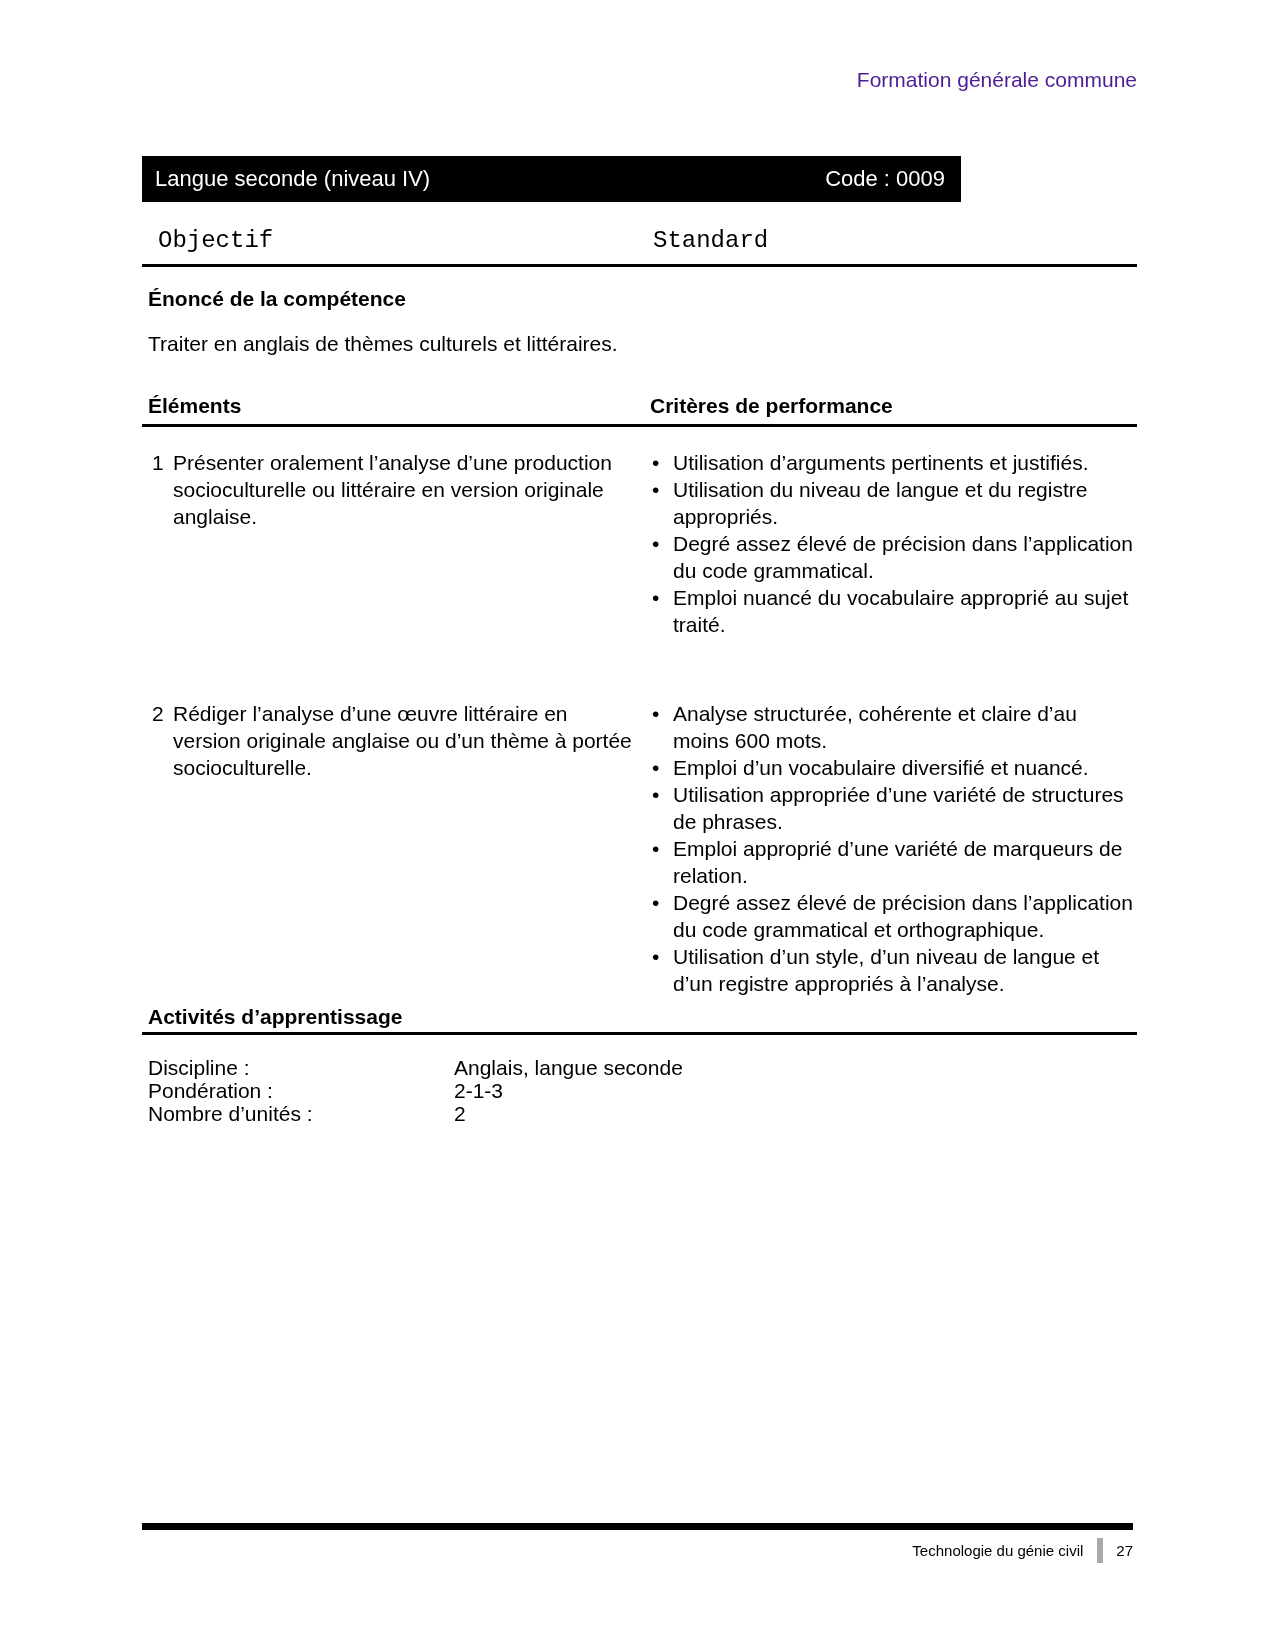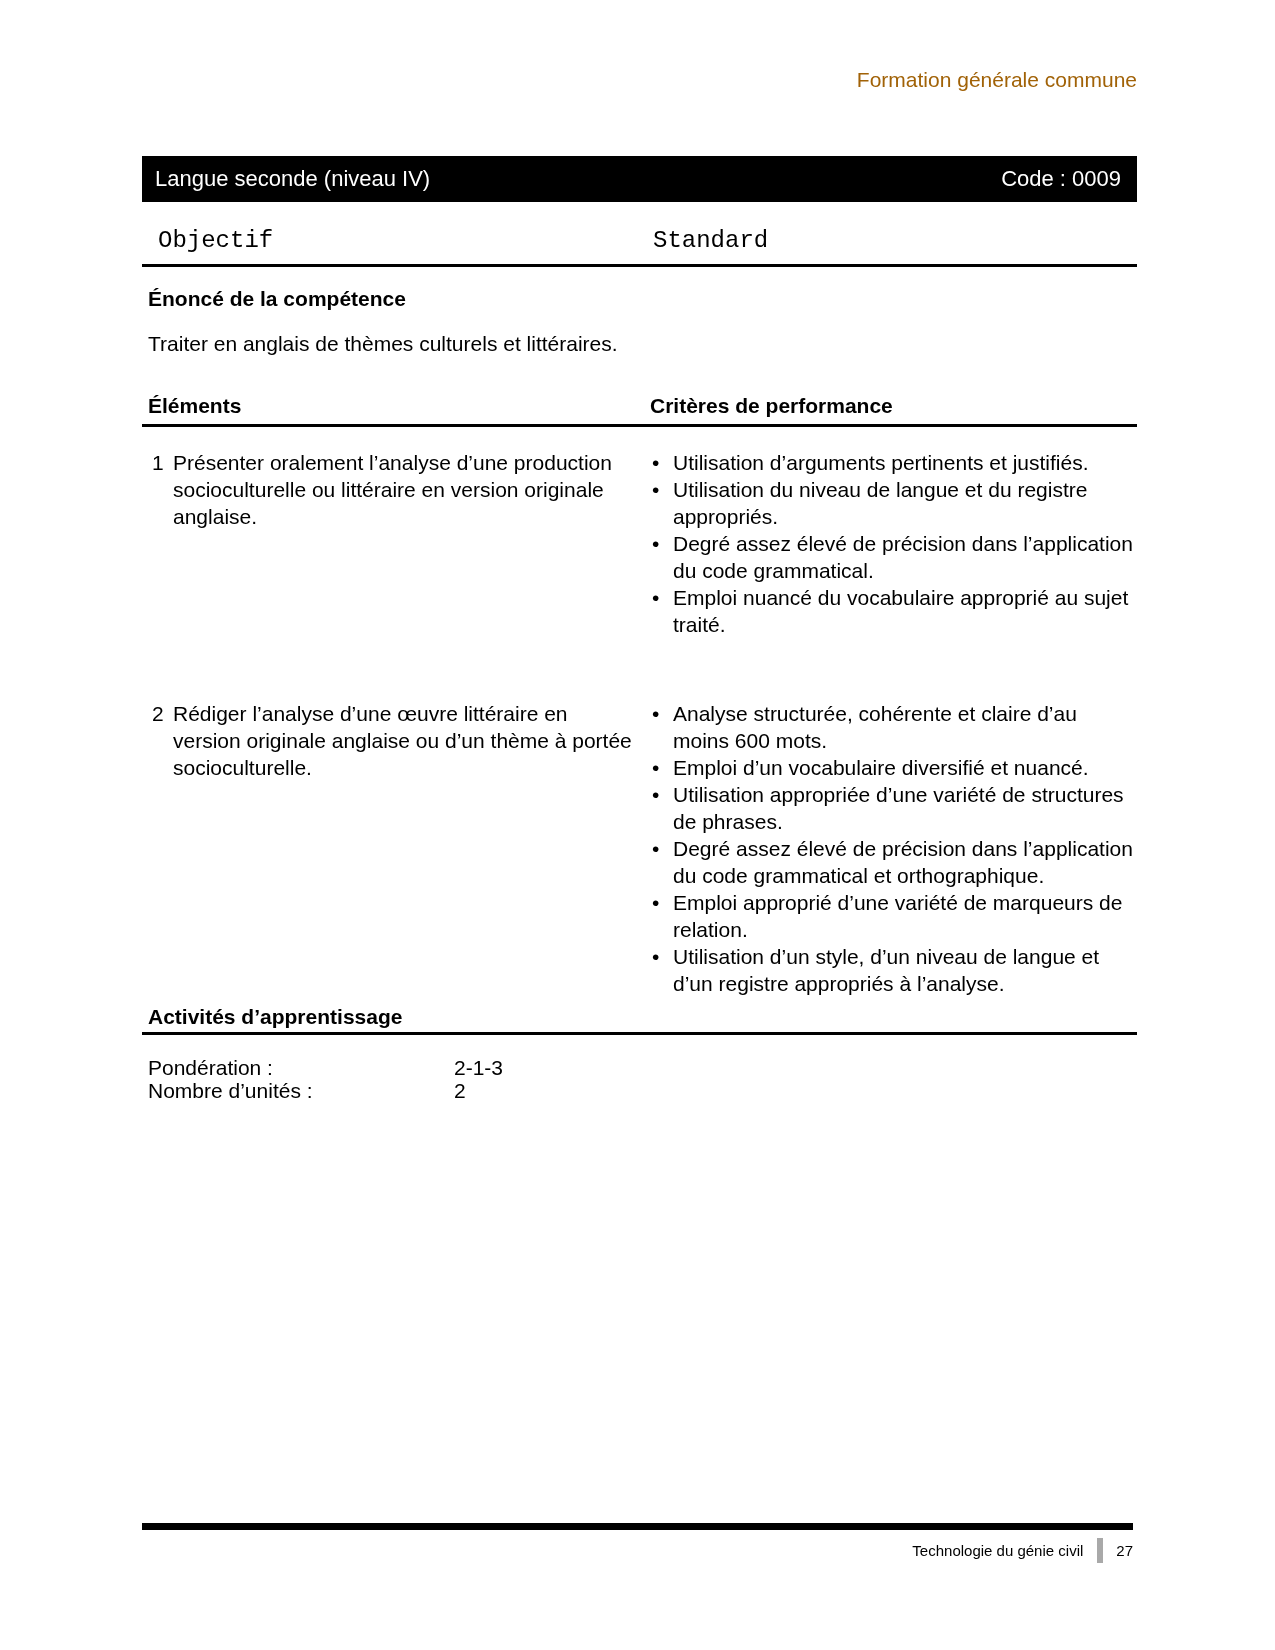--- a/index.html
+++ b/index.html
@@ -14,28 +14,28 @@
     color: #000000;
     overflow: hidden;
     margin: 0 auto;
   }
   .header-meta {
     position: absolute;
     top: 68px;
     left: 142px;
     width: 995px;
     text-align: right;
-    color: #a16207;
+    color: #4c1d95;
     font-size: 21px;
   }
   .title-bar {
     position: absolute;
     top: 156px;
     left: 142px;
-    width: 995px;
+    width: 819px;
     height: 46px;
     background: #000000;
     color: #ffffff;
     font-size: 22px;
     display: flex;
     align-items: center;
     justify-content: space-between;
     padding: 0 16px 0 13px;
   }
   .obj-row {
@@ -141,29 +141,33 @@
     <li>Degré assez élevé de précision dans l’application du code grammatical.</li>
     <li>Emploi nuancé du vocabulaire approprié au sujet traité.</li>
   </ul>
 
   <div class="item-number item2">2</div>
   <div class="item-text item2">Rédiger l’analyse d’une œuvre littéraire en version originale anglaise ou d’un thème à portée socioculturelle.</div>
   <ul class="criteria item2">
     <li>Analyse structurée, cohérente et claire d’au moins 600 mots.</li>
     <li>Emploi d’un vocabulaire diversifié et nuancé.</li>
     <li>Utilisation appropriée d’une variété de structures de phrases.</li>
+    <li>Emploi approprié d’une variété de marqueurs de relation.</li>
     <li>Degré assez élevé de précision dans l’application du code grammatical et orthographique.</li>
-    <li>Emploi approprié d’une variété de marqueurs de relation.</li>
     <li>Utilisation d’un style, d’un niveau de langue et d’un registre appropriés à l’analyse.</li>
   </ul>
 
   <div class="heading activites-h">Activités d’apprentissage</div>
   <div class="rule rule3"></div>
 
   <div class="spec-table">
+    <div class="spec-row">
+      <span class="spec-label">Discipline :</span>
+      <span class="spec-value">Anglais, langue seconde</span>
+    </div>
     <div class="spec-row">
       <span class="spec-label">Pondération :</span>
       <span class="spec-value">2-1-3</span>
     </div>
     <div class="spec-row">
       <span class="spec-label">Nombre d’unités :</span>
       <span class="spec-value">2</span>
     </div>
   </div>
 

